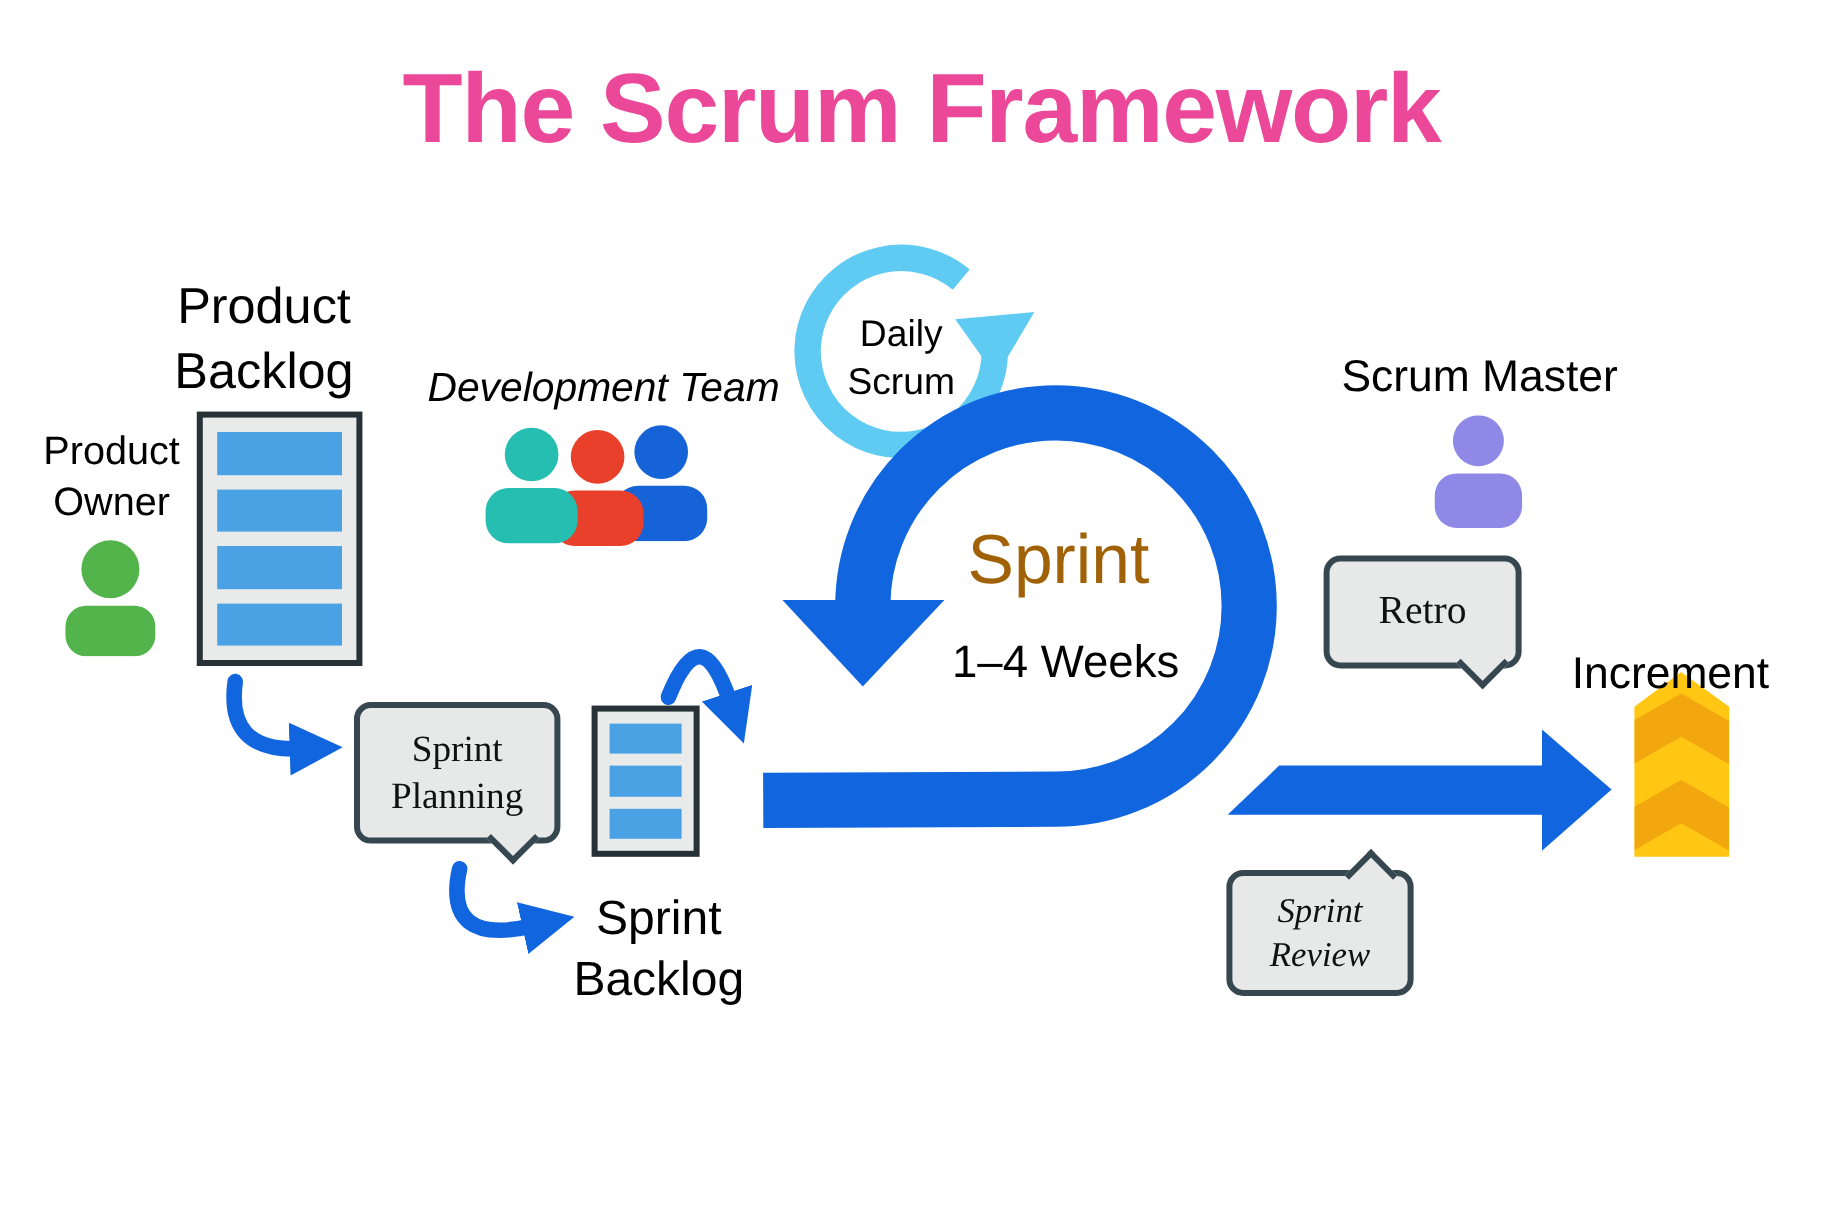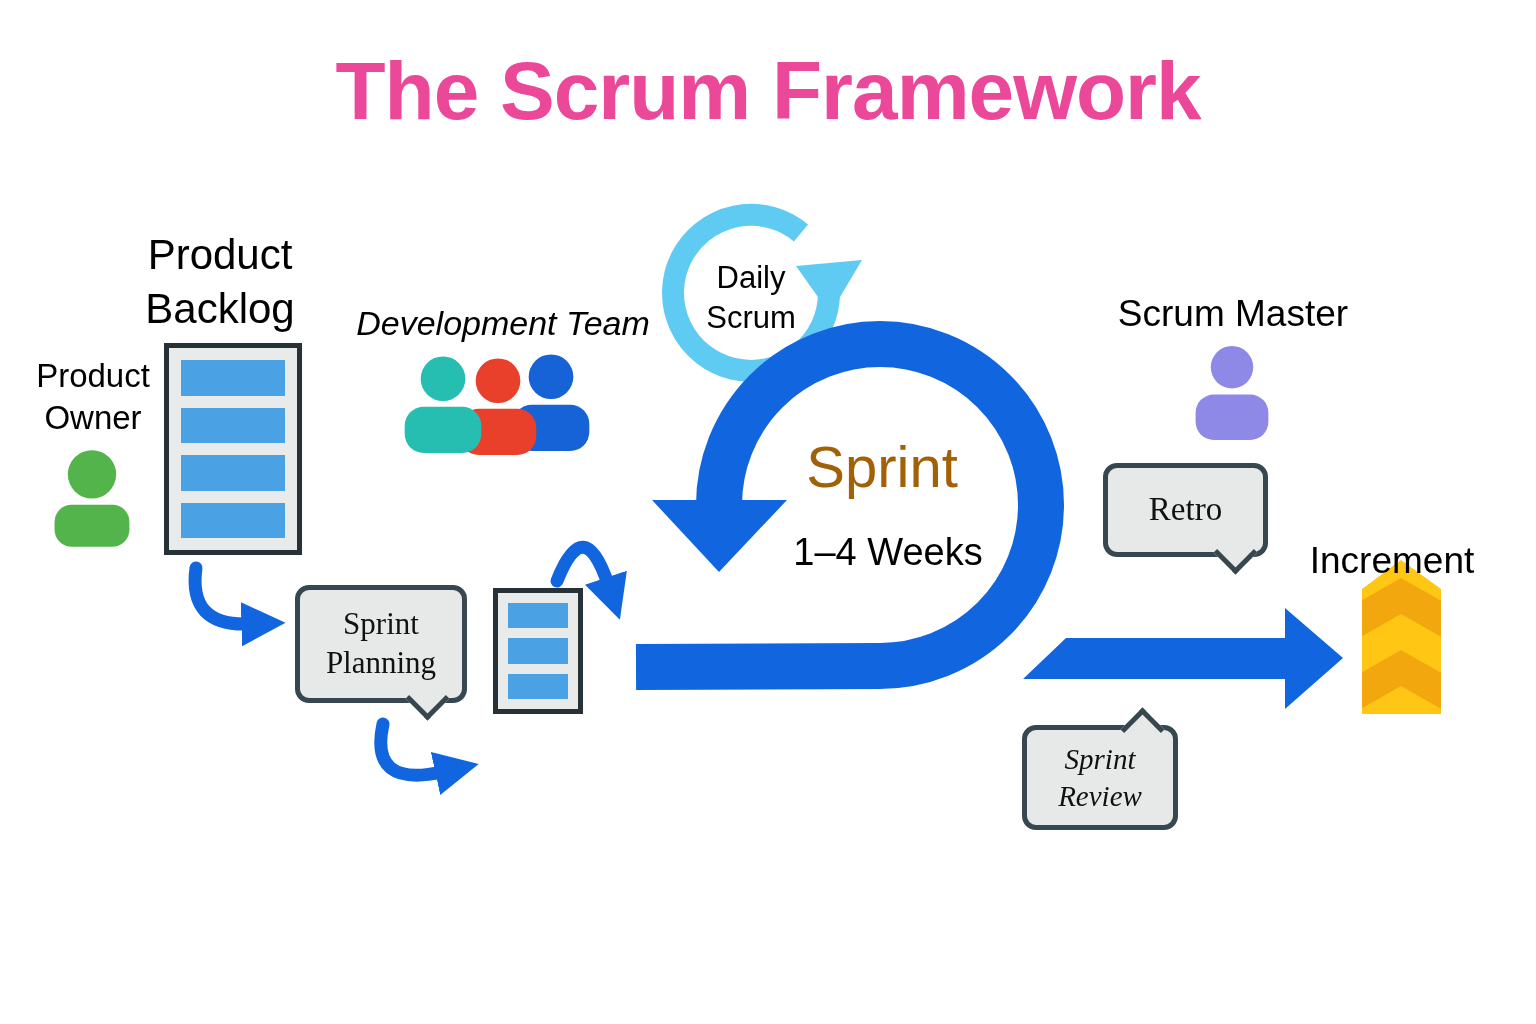--- a/index.html
+++ b/index.html
@@ -156,14 +156,15 @@
     <div class="tail up"></div>
     <div class="txt">Sprint Review</div>
   </div>
 
   
   <div id="sprint-backlog-box" class="abs doc-box">
       <div class="bar"></div>
       <div class="bar"></div>
       <div class="bar"></div>
     </div>
+  <div id="sprint-backlog-label" class="abs label">Sprint Backlog</div>
 
 </div>
 
 </body></html>

